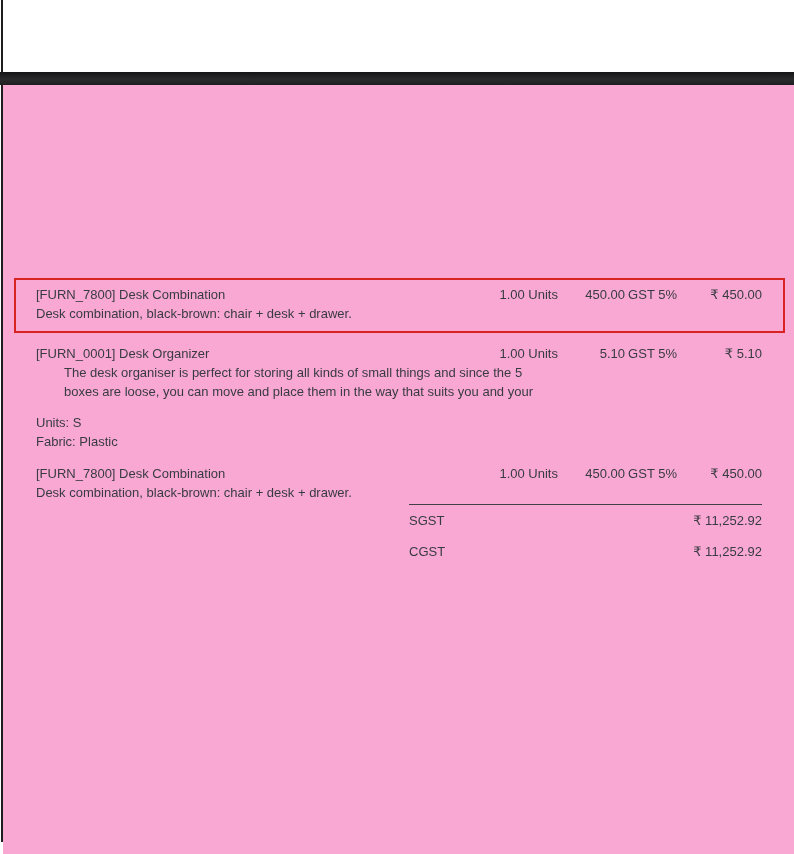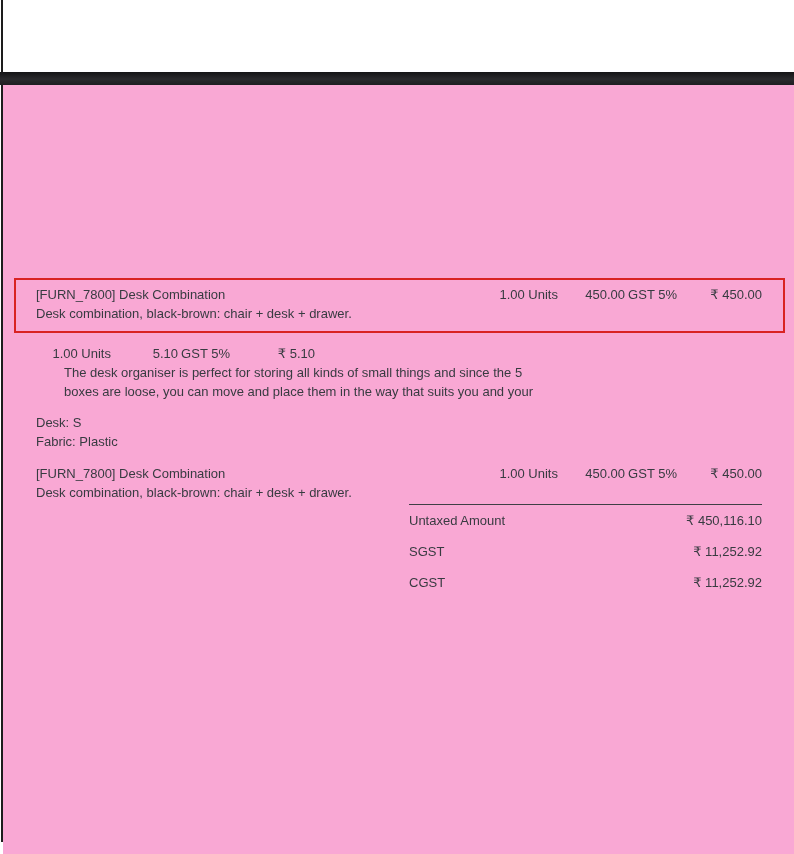--- a/index.html
+++ b/index.html
@@ -92,53 +92,50 @@
         <div class="col col-qty">1.00 Units</div>
         <div class="col col-price">450.00</div>
         <div class="col col-tax">GST 5%</div>
         <div class="col col-amount">₹ 450.00</div>
       </div>
       <div class="item-desc">Desk combination, black-brown: chair + desk + drawer.</div>
     </div>
 
     <div class="line-row row-2">
       <div class="row-head">
+        <div class="item-name">[FURN_0001] Desk Organizer</div>
         <div class="col col-qty">1.00 Units</div>
         <div class="col col-price">5.10</div>
         <div class="col col-tax">GST 5%</div>
         <div class="col col-amount">₹ 5.10</div>
       </div>
       <div class="item-desc">
         <div>The desk organiser is perfect for storing all kinds of small things and since the 5</div>
         <div>boxes are loose, you can move and place them in the way that suits you and your</div>
       </div>
       <div class="item-attrs">
-        <div>Desk: S</div>
+        <div>Units: S</div>
         <div>Fabric: Plastic</div>
       </div>
     </div>
 
     <div class="line-row row-3">
       <div class="row-head">
         <div class="item-name">[FURN_7800] Desk Combination</div>
         <div class="col col-qty">1.00 Units</div>
         <div class="col col-price">450.00</div>
         <div class="col col-tax">GST 5%</div>
         <div class="col col-amount">₹ 450.00</div>
       </div>
       <div class="item-desc">Desk combination, black-brown: chair + desk + drawer.</div>
     </div>
   </div>
 
   <div class="totals">
     <div class="totals-row">
-      <div>Untaxed Amount</div>
-      <div class="amount-cell">₹ 450,116.10</div>
-    </div>
-    <div class="totals-row">
       <div>SGST</div>
       <div class="amount-cell">₹ 11,252.92</div>
     </div>
     <div class="totals-row">
       <div>CGST</div>
       <div class="amount-cell">₹ 11,252.92</div>
     </div>
   </div>
 </div>
 

